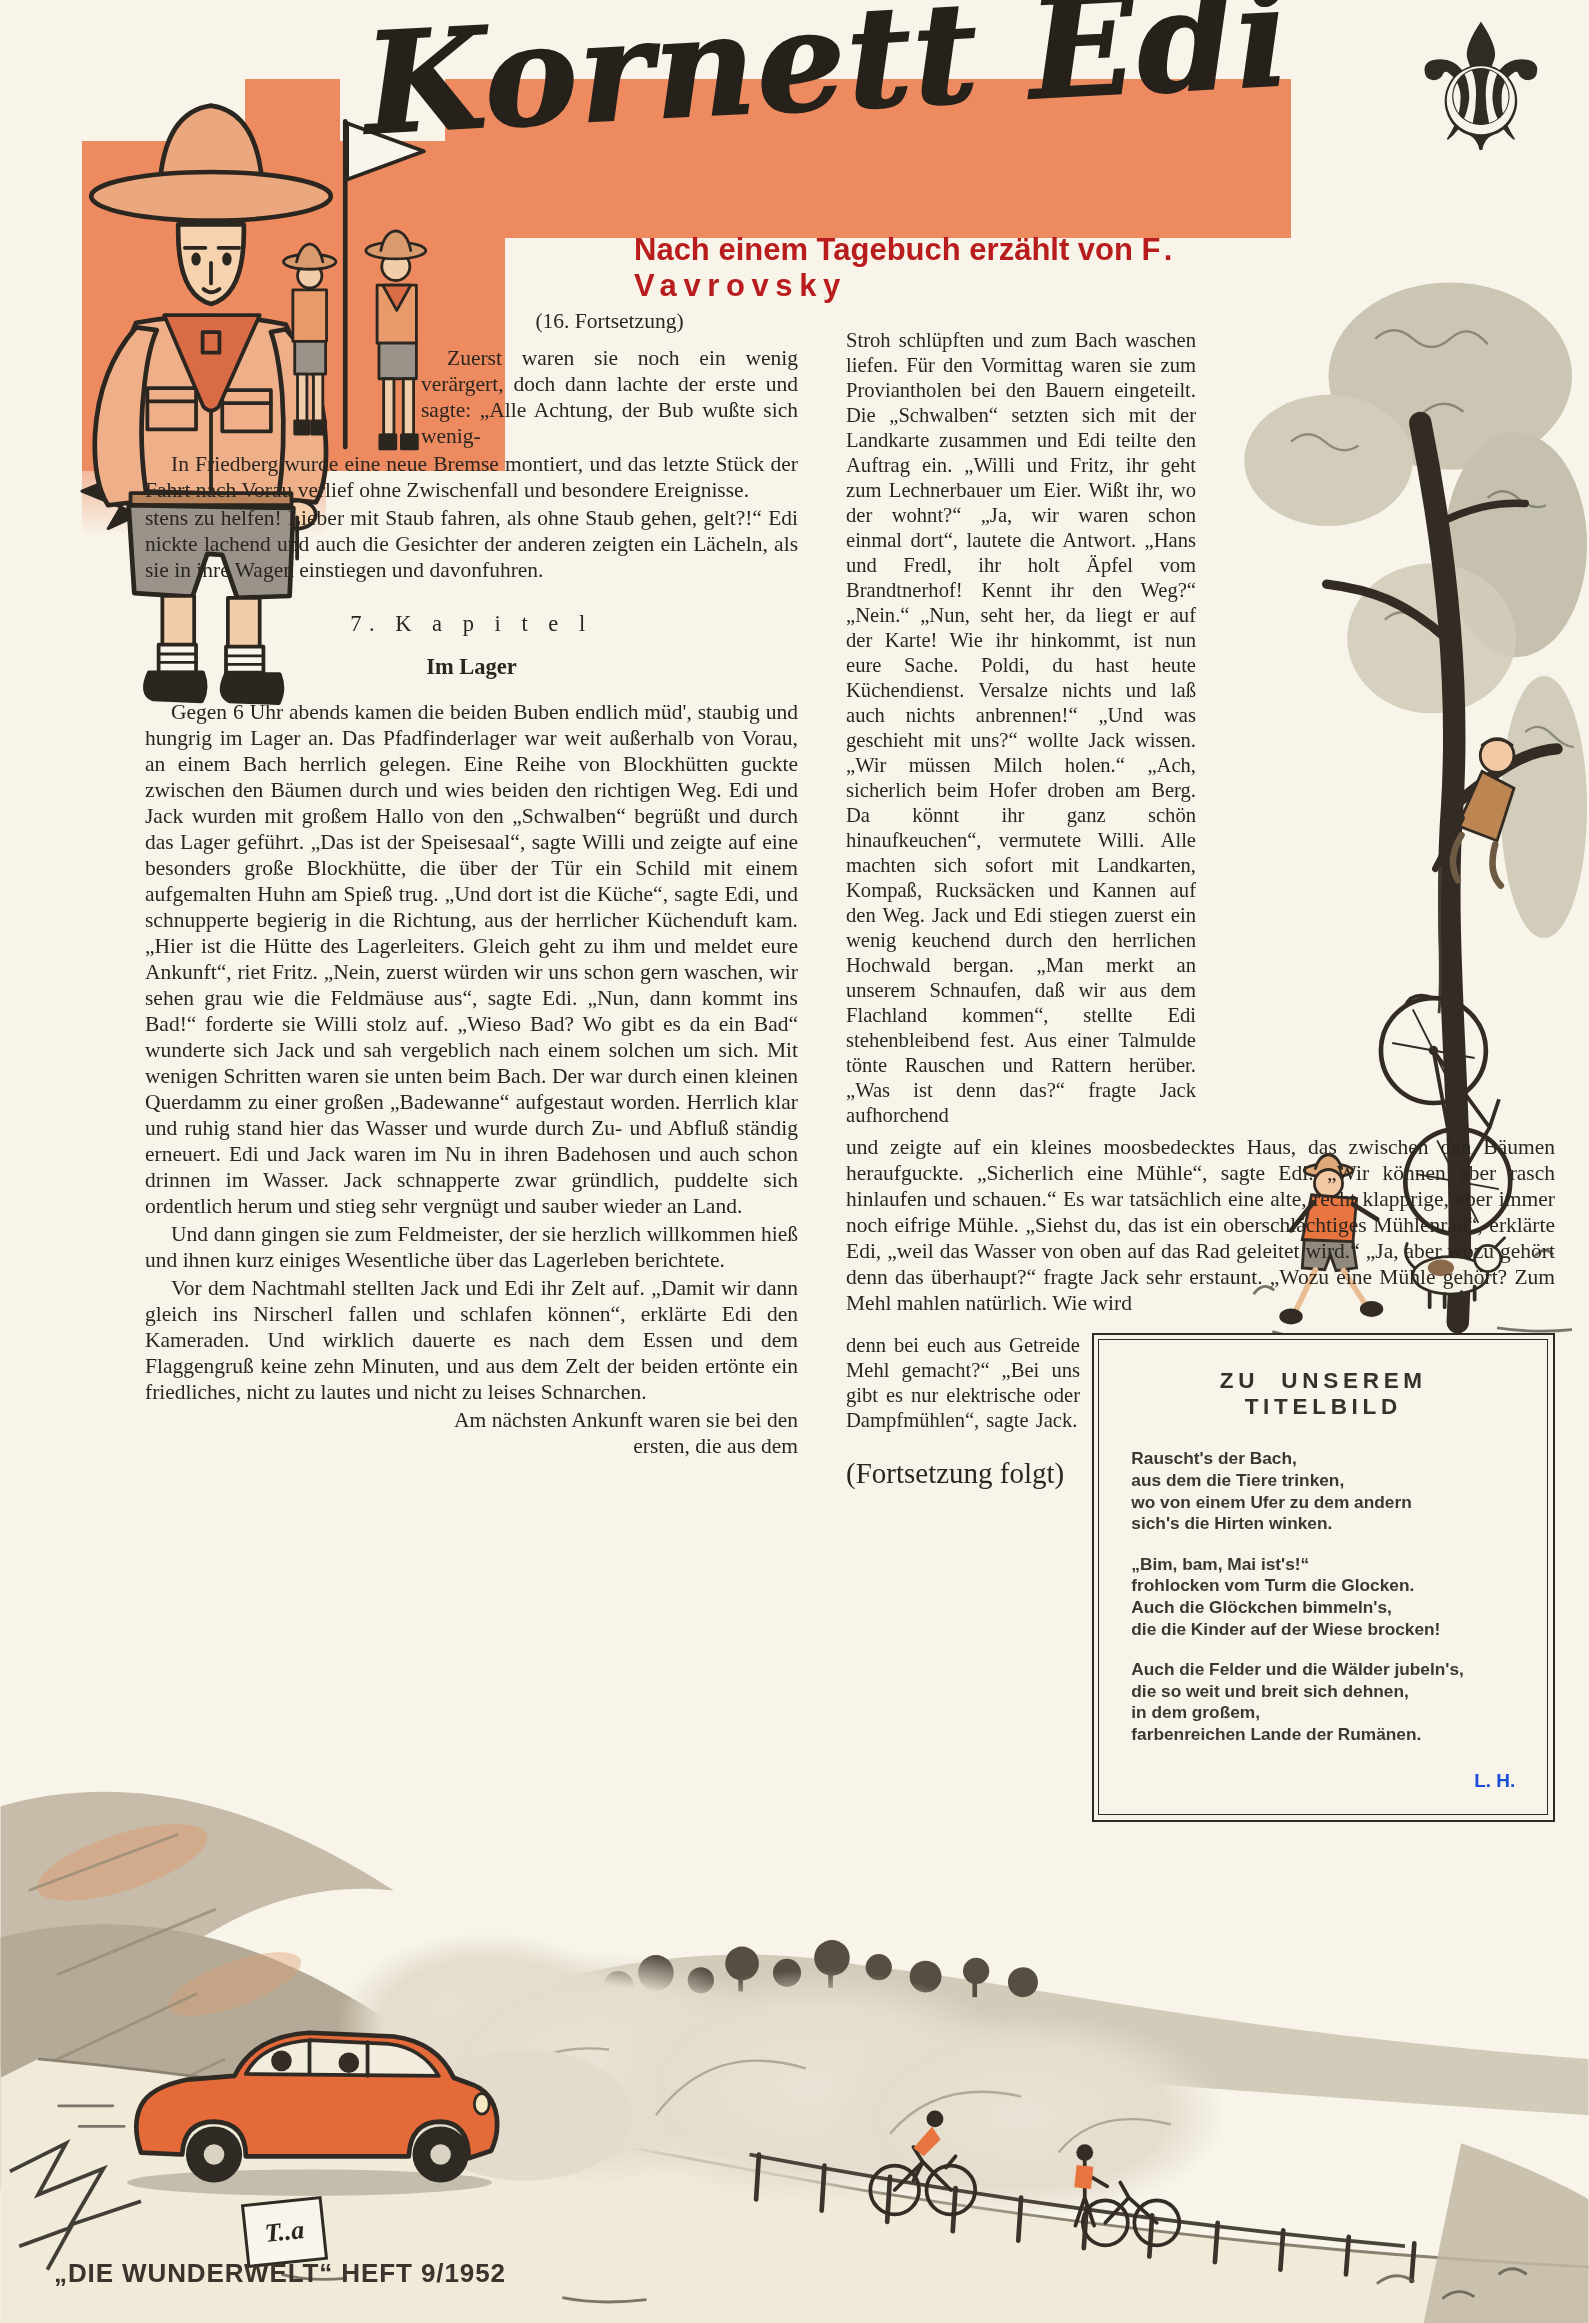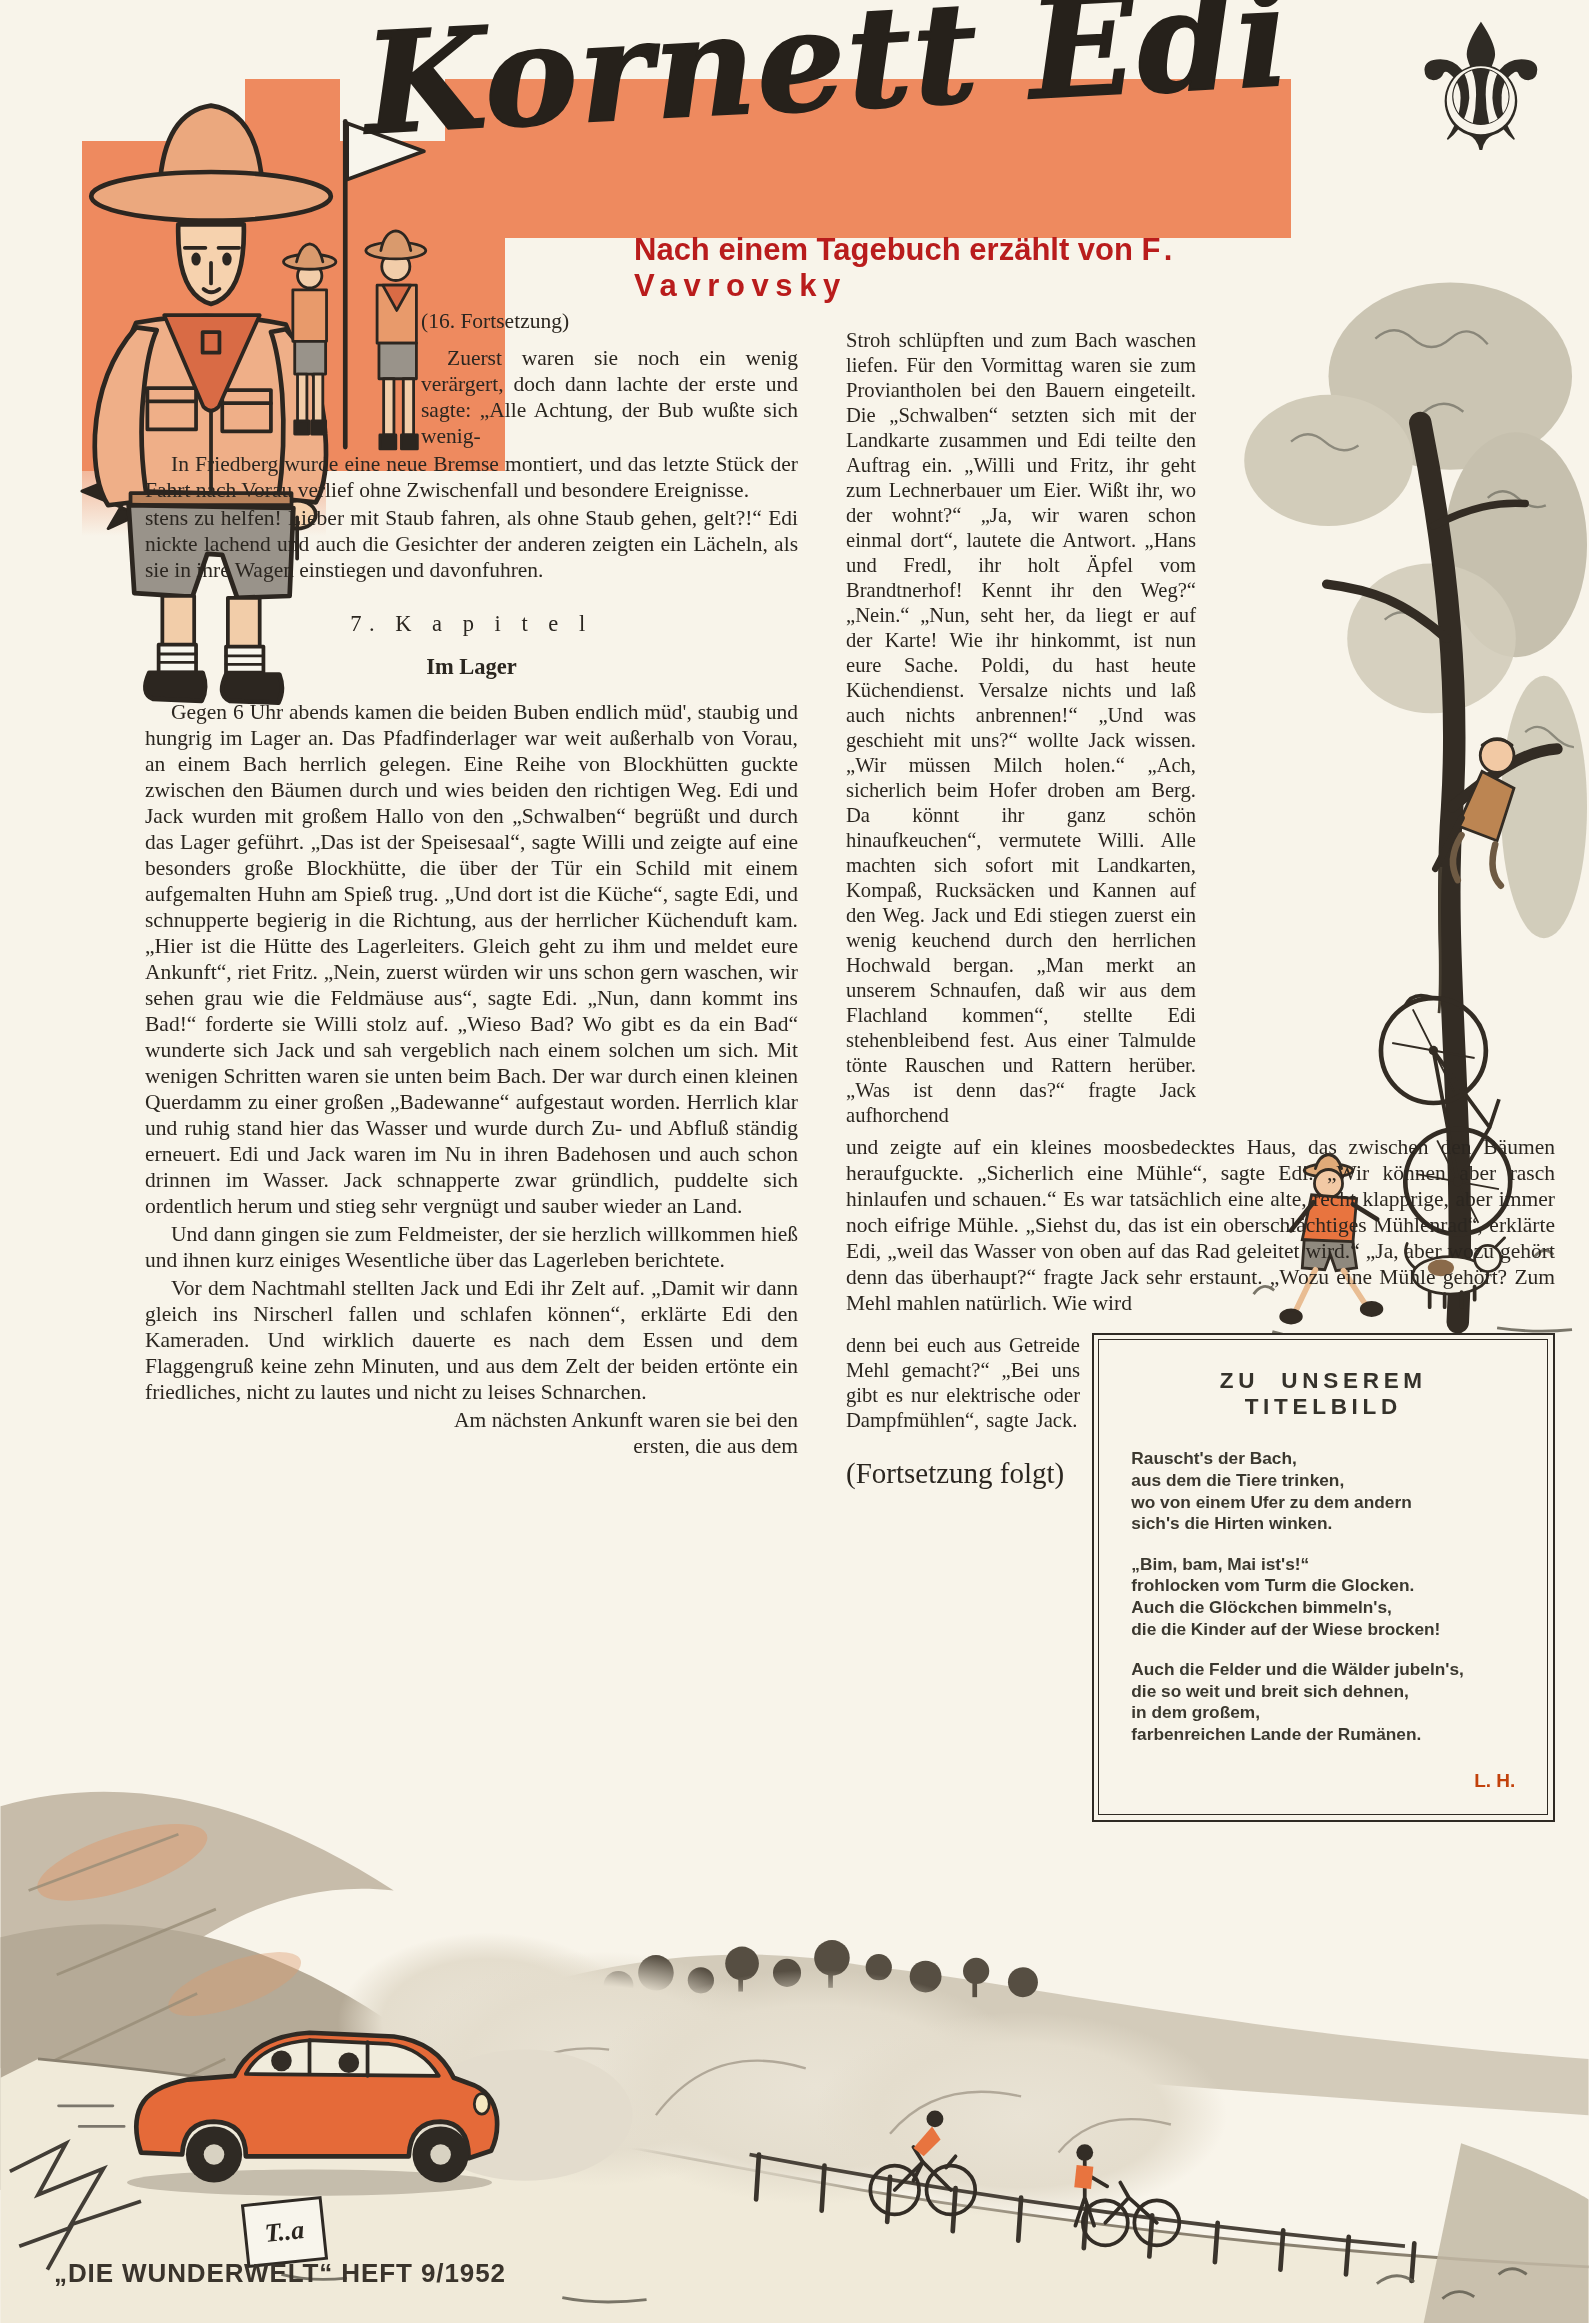--- a/index.html
+++ b/index.html
@@ -34,21 +34,21 @@
     font-family:"DejaVu Sans", sans-serif; font-size:176px; line-height:1; color:#2f2b25;
   }
   
   .col1 { position:absolute; left:145px; top:309px; width:653px; z-index:3; }
   .colR { position:absolute; left:846px; top:328px; width:709px; z-index:3; }
   .p, .runtext {
     font-size:21.5px; line-height:26px; text-align:justify; margin:0 0 1.9px 0;
   }
   .indent { text-indent:26px; }
   .intro-block { margin-left:276px; width:377px; }
-  .continuation { text-align:left; font-size:21.5px; margin-bottom:11.2px; }
+  .continuation { text-align:center; font-size:21.5px; margin-bottom:11.2px; }
   .chapter { text-align:center; font-size:22.5px; letter-spacing:7.5px; margin:28px 0 17px 0; }
   .chapter-sub { text-align:center; font-size:22.5px; font-weight:bold; margin:0 0 19px 0; }
   .morning { width:375px; margin-left:auto; margin-top:1.9px; font-size:21.5px; line-height:26px; text-align:right; }
   .col2text { width:350px; font-size:20.6px; line-height:25px; text-align:justify; word-spacing:1.9px; }
   .widetext { width:709px; font-size:21.5px; line-height:26px; text-align:justify; margin-top:5.6px; }
   .bottom-row { display:flex; align-items:flex-start; margin-top:17px; }
   .tailcol { width:234px; }
   .tailtext { font-size:20.6px; line-height:25px; text-align:justify; word-spacing:1.9px; }
   .fortsetzung { margin-top:24px; font-size:29px; text-align:left; }
   
@@ -60,21 +60,21 @@
     font-family:"Liberation Sans", sans-serif; font-weight:bold; font-size:22.5px;
     letter-spacing:4.7px; word-spacing:11.2px; text-align:center; color:#35322b;
     margin-bottom:28px;
   }
   .stanza {
     font-family:"Liberation Sans", sans-serif; font-weight:bold; font-size:17.3px;
     line-height:1.25; color:#3b382f; white-space:pre-line; margin-bottom:19px;
   }
   .tbox-sig {
     font-family:"Liberation Sans", sans-serif; font-weight:bold; font-size:19px;
-    text-align:right; color:#c2410c; margin-top:24px;
+    text-align:right; color:#1d4ed8; margin-top:24px;
   }
   
   .illus { position:absolute; z-index:1; }
   .scout-svg { left:80px; top:23.4px; }
   .troop-svg { left:272px; top:112px; }
   .tree-svg  { left:1216px; top:245px; }
   .bottom-svg{ left:0; top:1750px; }
   .monogram {
     position:absolute; left:244px; top:2200px; width:75px; height:58px; z-index:4;
     border:3.7px solid #2f2a24; background:#f8f5ec; transform:rotate(-6deg);

